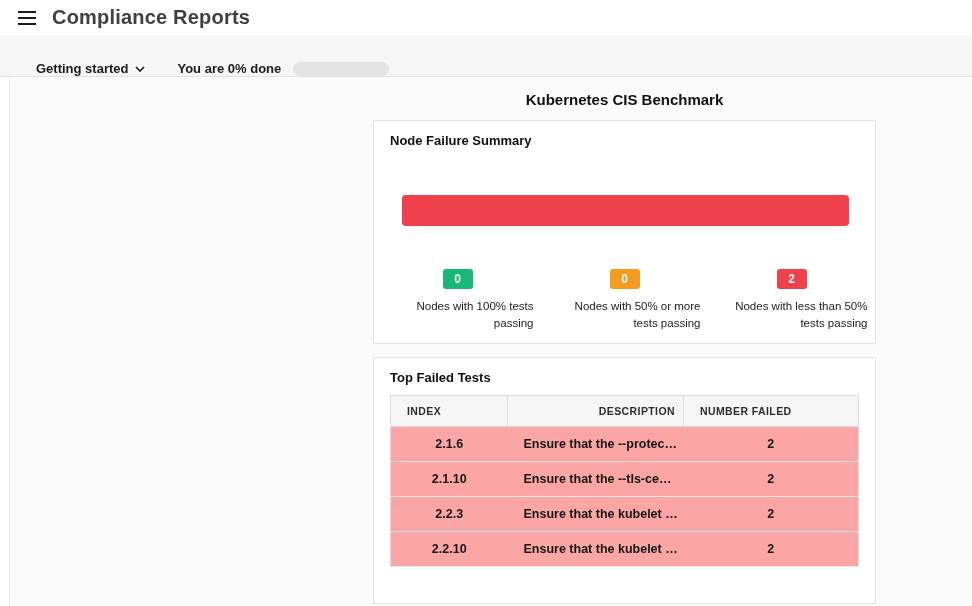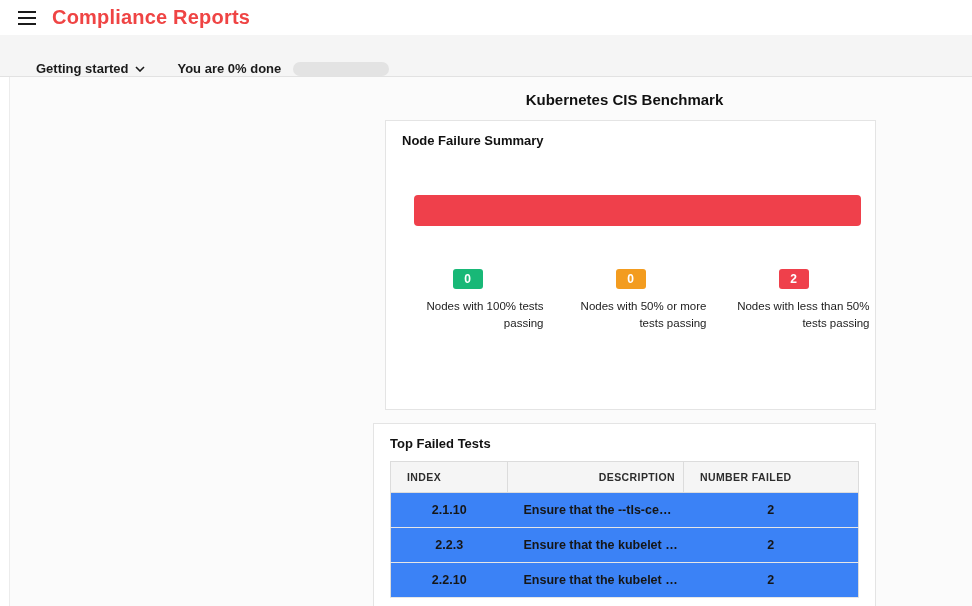--- a/index.html
+++ b/index.html
@@ -14,21 +14,21 @@
   .topbar {
     height: 35px; display: flex; align-items: center;
     padding: 0 12px; background: #fff;
   }
   .menu-btn {
     background: none; border: none; padding: 4px 6px; cursor: pointer;
     display: flex; align-items: center;
   }
   .app-title {
     margin: 0 4px 0 10px; font-size: 20px; font-weight: 800; letter-spacing: .2px;
-    color: #ef4444;
+    color: #404040;
   }
 
   
   .gettingbar {
     height: 42px; background: #f5f5f5; border-bottom: 1px solid #e2e2e2;
     display: flex; align-items: flex-end; padding: 0 36px;
   }
   .gs-dropdown {
     display: flex; align-items: center; gap: 7px;
     font-size: 13px; font-weight: 600; cursor: pointer;
@@ -48,41 +48,41 @@
   }
   .content-col { position: absolute; left: 373px; top: 8px; width: 503px; }
   .benchmark-title {
     margin: 6px 0 0; text-align: center; font-size: 15px; font-weight: 800; color: #111;
   }
 
   .card {
     background: #fff; border: 1px solid #e4e4e4; padding: 12px 16px; position: relative;
   }
   .card h3 { margin: 0; font-size: 13px; font-weight: 800; color: #111; }
-  .card-summary { margin-top: 12px; height: 290px; margin-left: 12px; }
+  .card-summary { margin-top: 12px; height: 224px; }
   .failure-bar {
     position: absolute; left: 28px; top: 74px; width: 447px; height: 31px;
     border-radius: 4px; background: #ef404b;
   }
   .stats-row { position: absolute; left: 0; right: 0; top: 148px; display: flex; }
   .stat { flex: 1; display: flex; flex-direction: column; align-items: center; }
   .badge {
     min-width: 30px; height: 20px; border-radius: 3px; padding: 0 9px;
     color: #fff; font-weight: 700; font-size: 12px;
     display: flex; align-items: center; justify-content: center;
   }
   .stat-label {
     margin-top: 9px; font-size: 11.5px; font-weight: 500; line-height: 1.45;
     text-align: right; max-width: 152px; color: #1c1c1c;
   }
 
   .card-table { margin-top: 13px; height: 247px; }
   .failed-table {
     width: 100%; margin-top: 10px; border-collapse: collapse;
-    border: 1px solid #dcdcdc; background: #3b82f6;
+    border: 1px solid #dcdcdc; background: #fca5a5;
   }
   .failed-table th {
     background: #f5f5f5; border: 1px solid #dcdcdc;
     font-size: 10.5px; font-weight: 700; text-transform: uppercase;
     letter-spacing: .4px; color: #2d2d2d; text-align: left;
     padding: 9px 8px 9px 16px;
   }
   .failed-table th.col-index { width: 117px; }
   .failed-table th.col-desc { width: 176px; text-align: right; }
   .failed-table td {
@@ -150,20 +150,25 @@
         <table class="failed-table">
           <thead>
             <tr>
               <th class="col-index">Index</th>
               <th class="col-desc">Description</th>
               <th class="col-failed">Number Failed</th>
             </tr>
           </thead>
           <tbody>
             <tr>
+              <td class="cell-index">2.1.6</td>
+              <td class="cell-desc">Ensure that the --protec…</td>
+              <td class="cell-failed">2</td>
+            </tr>
+            <tr>
               <td class="cell-index">2.1.10</td>
               <td class="cell-desc">Ensure that the --tls-ce…</td>
               <td class="cell-failed">2</td>
             </tr>
             <tr>
               <td class="cell-index">2.2.3</td>
               <td class="cell-desc">Ensure that the kubelet …</td>
               <td class="cell-failed">2</td>
             </tr>
             <tr>

